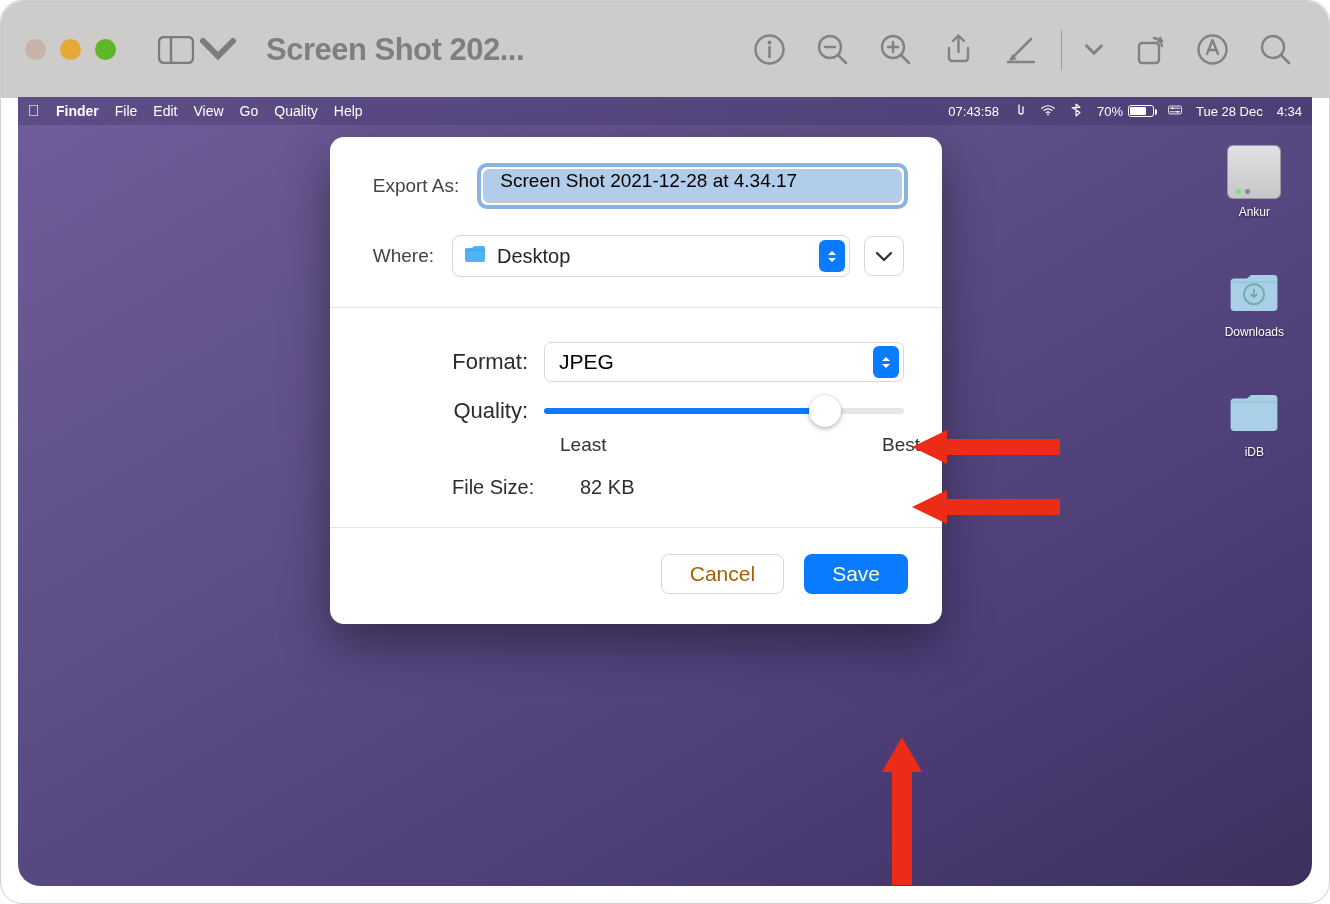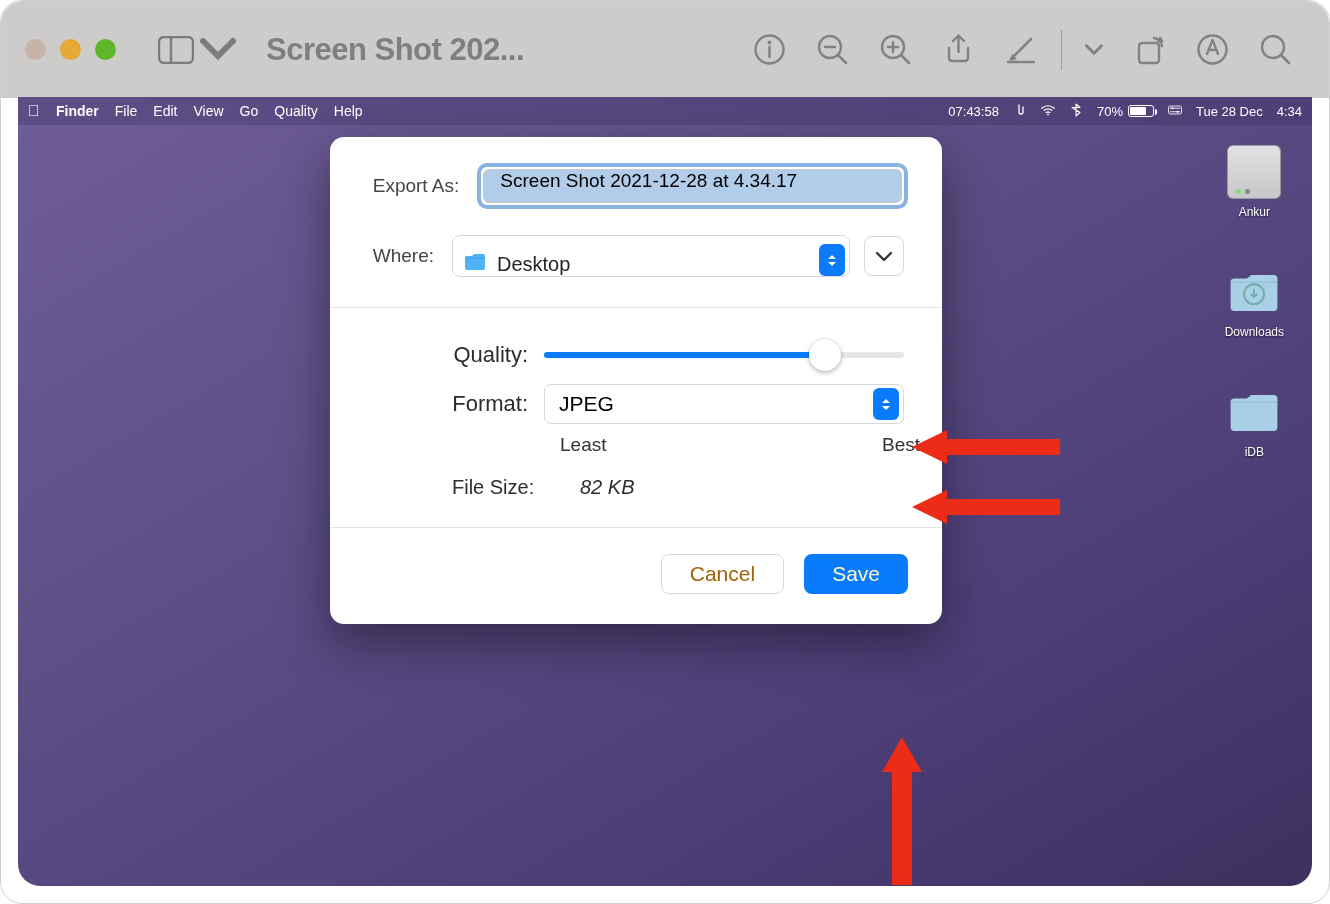--- a/index.html
+++ b/index.html
@@ -93,21 +93,21 @@
   .dialog-row:last-child { margin-bottom: 0; }
   .dlabel { width: 120px; text-align: right; padding-right: 18px; color:#444; font-size: 19px; }
 
   .focus-wrap { border: 4px solid #89b3e0; border-radius: 10px; padding: 2px; width: 460px;}
   .input-field { width: 100%; height: 34px; border: 1px solid #c8c8c8; border-radius: 6px; padding: 0 16px; font-size: 19px; background:#fff; }
   .input-field.sel { background: linear-gradient(#b2cdea,#b2cdea); }
   .input-field.sel span { background:#b2cdea; }
 
   .tags-input { width: 460px; height: 38px; border: 1px solid #d4d4d4; border-radius: 7px; background:#fff; }
 
-  .where-select { display:flex; align-items:flex-end; width: 398px; height: 42px; border: 1px solid #d7d7d7; border-radius: 8px; background:#fff; padding: 0 4px 0 10px; gap: 10px;}
+  .where-select { display:flex; align-items:center; width: 398px; height: 42px; border: 1px solid #d7d7d7; border-radius: 8px; background:#fff; padding: 0 4px 0 10px; gap: 10px;}
   .folder-icon-small svg { width:24px; height:20px; }
   .where-select .txt { flex:1; font-size:20px; color:#252525;}
   .selector-btn { width:26px; height:32px; background:#0a7bff; border-radius:6px; display:flex; align-items:center; justify-content:center; flex-direction:column; gap:1px;}
   .selector-btn svg { width:10px; height:6px; fill:#fff; }
   .expand-btn { width:40px; height:40px; border:1px solid #d8d8d8; border-radius:8px; background:#fff; display:flex; align-items:center; justify-content:center; margin-left: 14px;}
   .expand-btn svg { width:18px; height:12px; }
 
   .hr { height:1px; background:#e4e4e4; }
 
   .section2 { padding: 34px 34px 28px 34px; }
@@ -115,21 +115,21 @@
   .row2 .lbl { width: 180px; text-align:right; font-size:22px; color:#2b2b2b; padding-right: 16px;}
   .format-sel { display:flex; align-items:center; width: 360px; height:40px; border:1px solid #d8d8d8; border-radius:7px; padding: 0 4px 0 14px; font-size:21px;}
   .format-sel .txt { flex:1; }
   .slider-wrap { width:360px; position:relative; }
   .slider-track { height:6px; background:#e6e6e6; border-radius:3px; position:relative; }
   .slider-fill { position:absolute; left:0; top:0; bottom:0; background:#0a7bff; border-radius:3px; width:78%; }
   .slider-thumb { position:absolute; top:50%; left:78%; transform:translate(-50%,-50%); width:32px; height:32px; background:#fff; border-radius:50%; box-shadow: 0 2px 5px rgba(0,0,0,0.25), 0 0 0 1px rgba(0,0,0,0.06);}
   .slider-labels { display:flex; justify-content:space-between; width:360px; margin-left:196px; font-size:19px; color:#323232; margin-bottom: 20px; margin-top:-6px;}
   .filesize { display:flex; font-size:20px; color:#2d2d2d;gap:20px; }
   .filesize .k { width:104px; text-align:left; margin-left: 88px;}
-  .filesize .v { margin-left: 4px; font-style: italic; }
+  .filesize .v { margin-left: 4px; }
 
   .footer { padding: 26px 34px 30px 34px; display:flex; justify-content:flex-end; gap: 20px;}
   .btn { height: 40px; padding: 0 28px; border-radius: 8px; font-size: 21px; display:flex; align-items:center; justify-content:center; }
   .btn.secondary { background:#fff; border:1px solid #d6d6d6; color:#a16207; }
   .btn.primary { background:#0a7bff; color:#fef9c3; border:none; font-weight:400;}
 
   
   .arrow { position:absolute; z-index:20; }
   .arrow svg { display:block; }
 
@@ -332,42 +332,42 @@
           <svg viewBox="0 0 18 12">
               <path d="M2 3 L9 10 L16 3" fill="none" stroke="#333" stroke-width="2.3" stroke-linecap="round" stroke-linejoin="round"></path>
             </svg>
         </div>
       </div>
     </div>
     <div class="hr"></div>
 
     <div class="section2">
       <div class="row2">
-        <div class="lbl">Quality:</div>
-        <div class="slider-wrap">
-          <div class="slider-track">
-            <div class="slider-fill"></div>
-            <div class="slider-thumb"></div>
-          </div>
-        </div>
-      </div>
-      <div class="row2">
         <div class="lbl">Format:</div>
         <div class="format-sel">
           <div class="txt">JPEG</div>
           <div class="selector-btn">
             <svg viewBox="0 0 10 6">
                 <path d="M1 5 L5 1 L9 5 Z"></path>
               </svg>
             <svg viewBox="0 0 10 6">
                 <path d="M1 1 L5 5 L9 1 Z"></path>
               </svg>
           </div>
         </div>
       </div>
+      <div class="row2">
+        <div class="lbl">Quality:</div>
+        <div class="slider-wrap">
+          <div class="slider-track">
+            <div class="slider-fill"></div>
+            <div class="slider-thumb"></div>
+          </div>
+        </div>
+      </div>
       <div class="slider-labels">
         <span>Least</span>
         <span>Best</span>
       </div>
       <div class="filesize">
         <span class="k">File Size:</span>
         <span class="v">82 KB</span>
       </div>
     </div>
 

